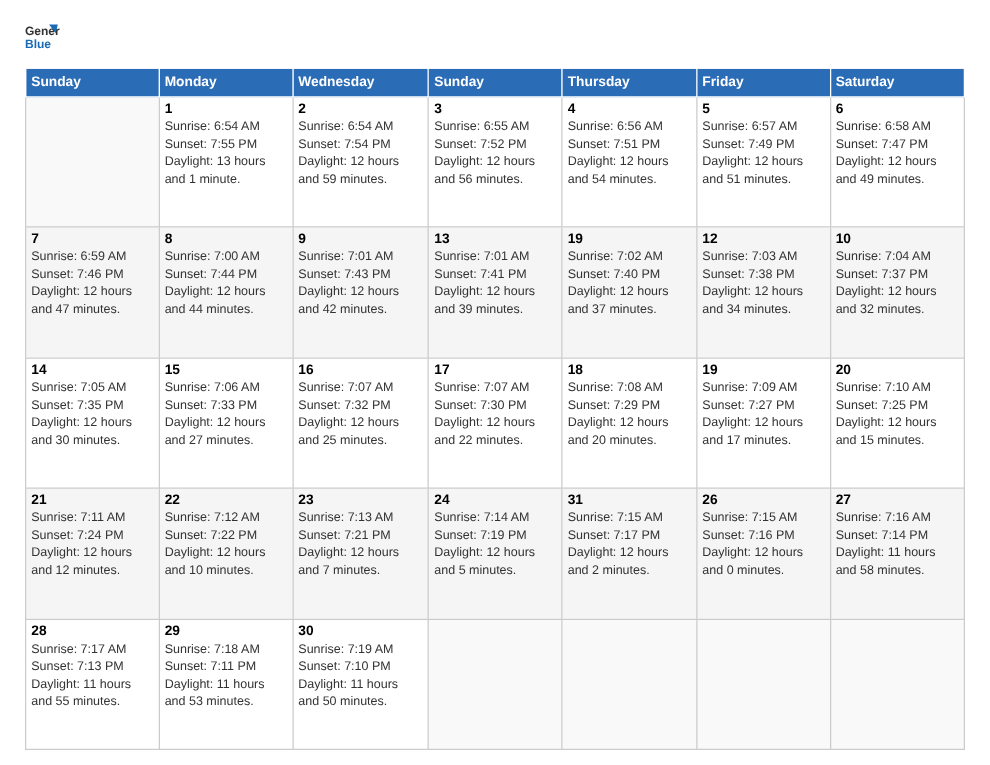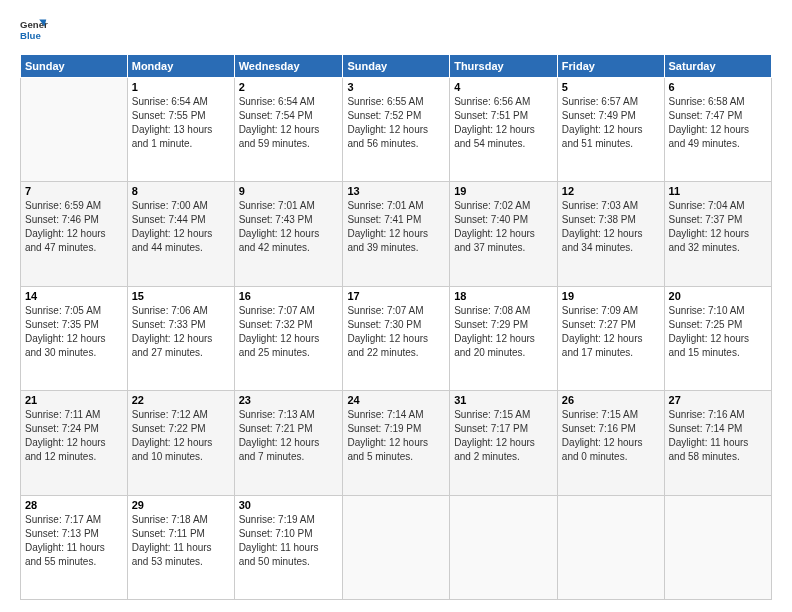--- a/index.html
+++ b/index.html
@@ -163,21 +163,21 @@
           </td>
           <td>
             <span class="day-number">19</span>
             <div class="day-info">Sunrise: 7:02 AM<br>Sunset: 7:40 PM<br>Daylight: 12 hours<br>and 37 minutes.</div>
           </td>
           <td>
             <span class="day-number">12</span>
             <div class="day-info">Sunrise: 7:03 AM<br>Sunset: 7:38 PM<br>Daylight: 12 hours<br>and 34 minutes.</div>
           </td>
           <td>
-            <span class="day-number">11</span>
+            <span class="day-number">10</span>
             <div class="day-info">Sunrise: 7:04 AM<br>Sunset: 7:37 PM<br>Daylight: 12 hours<br>and 32 minutes.</div>
           </td>
         </tr>
         <tr>
           <td>
             <span class="day-number">14</span>
             <div class="day-info">Sunrise: 7:05 AM<br>Sunset: 7:35 PM<br>Daylight: 12 hours<br>and 30 minutes.</div>
           </td>
           <td>
             <span class="day-number">15</span>

